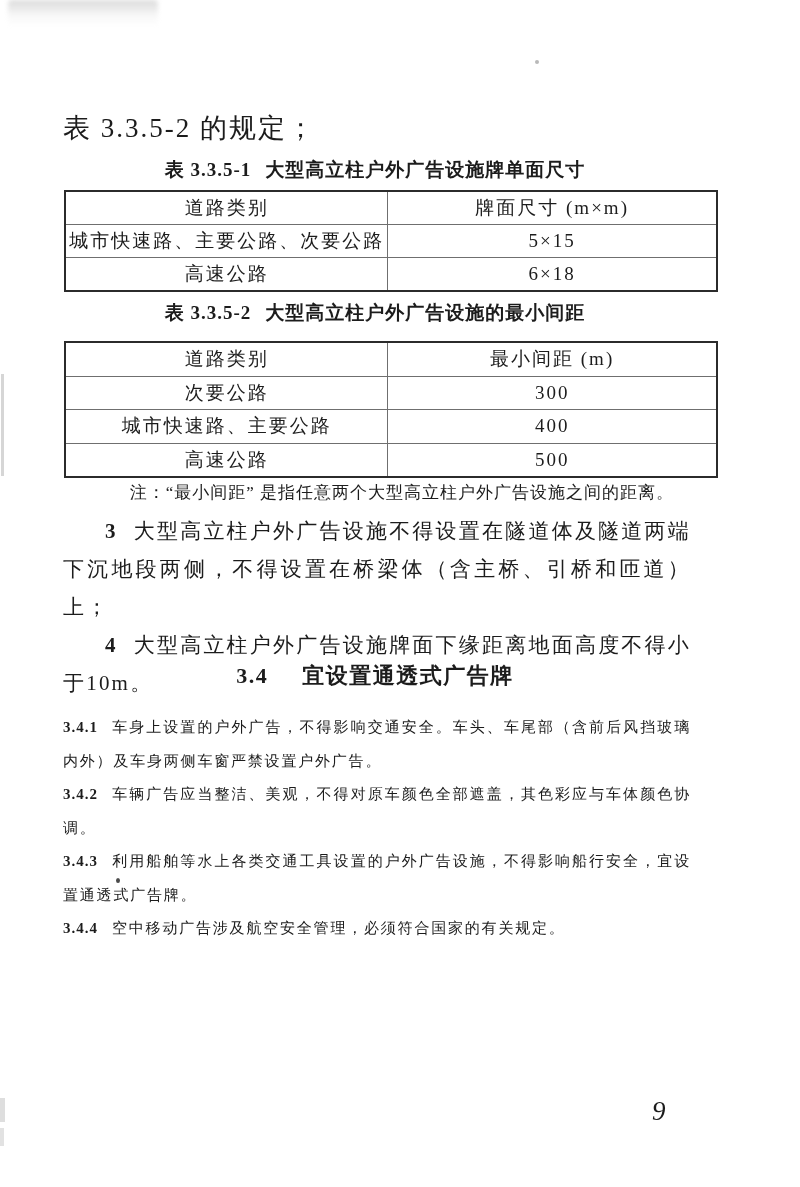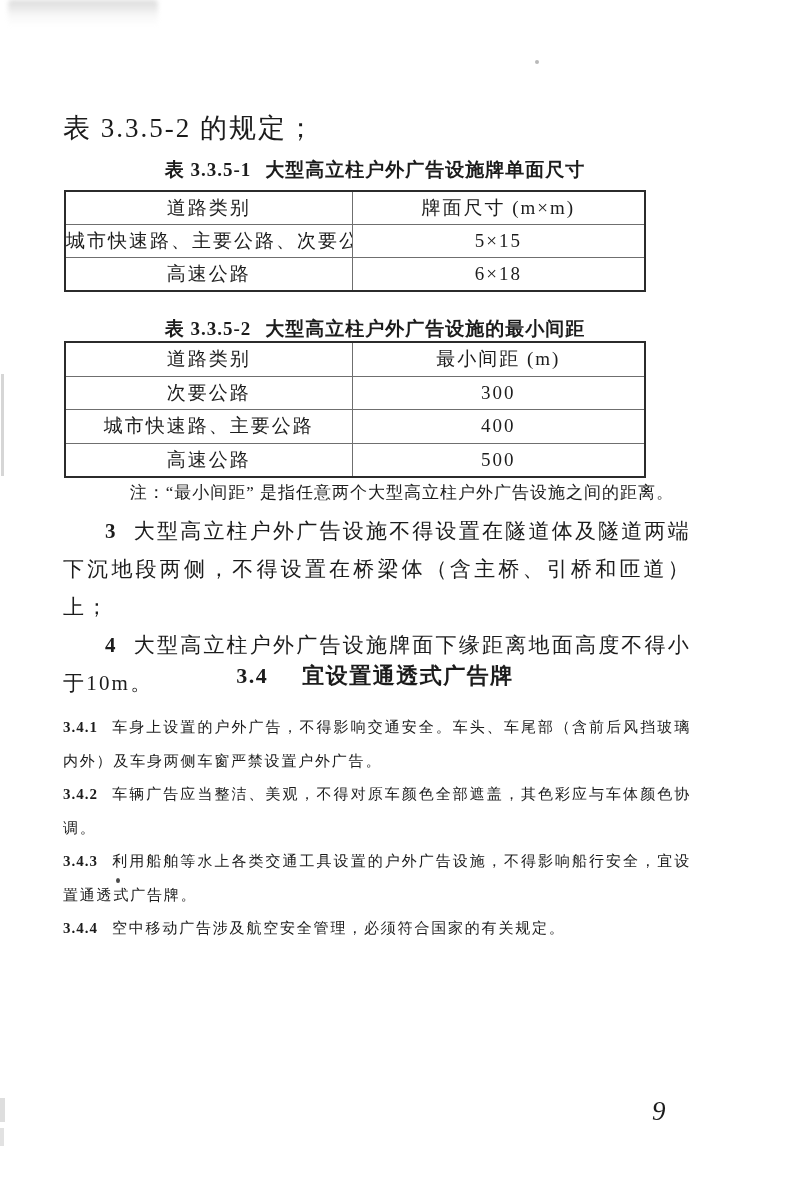--- a/index.html
+++ b/index.html
@@ -22,23 +22,23 @@
   .dot-343{position:absolute;left:116px;top:878px;width:4px;height:5px;background:#4a4a4a;border-radius:50%;}
 
   
   .intro{position:absolute;left:63px;top:110px;width:627px;
     font-size:27px;letter-spacing:2px;}
   .caption{position:absolute;left:64px;width:622px;text-align:center;
     font-weight:bold;font-size:19px;letter-spacing:1px;
     font-family:"Liberation Sans","DejaVu Sans",sans-serif;}
   .caption .cap-label{font-family:"Liberation Serif","DejaVu Serif",serif;margin-right:14px;}
   .caption1{top:157px;}
-  .caption2{top:316px;text-align:center;}
+  .caption2{top:300px;text-align:center;}
 
-  table.doc-table{position:absolute;left:64px;width:582px;
+  table.doc-table{position:absolute;left:64px;width:654px;
     border-collapse:collapse;table-layout:fixed;
     font-size:19px;letter-spacing:2px;}
   table.doc-table td{border:1px solid #6f6f6f;text-align:center;vertical-align:middle;
     padding:0;overflow:hidden;white-space:nowrap;}
   table.doc-table{border:2.5px solid #2b2b2b;}
   .table1{top:190px;}
   .table1 td{height:32px;}
   .table2{top:341px;}
   .table2 td{height:32.5px;}
   td.col-road{width:49.5%;}

